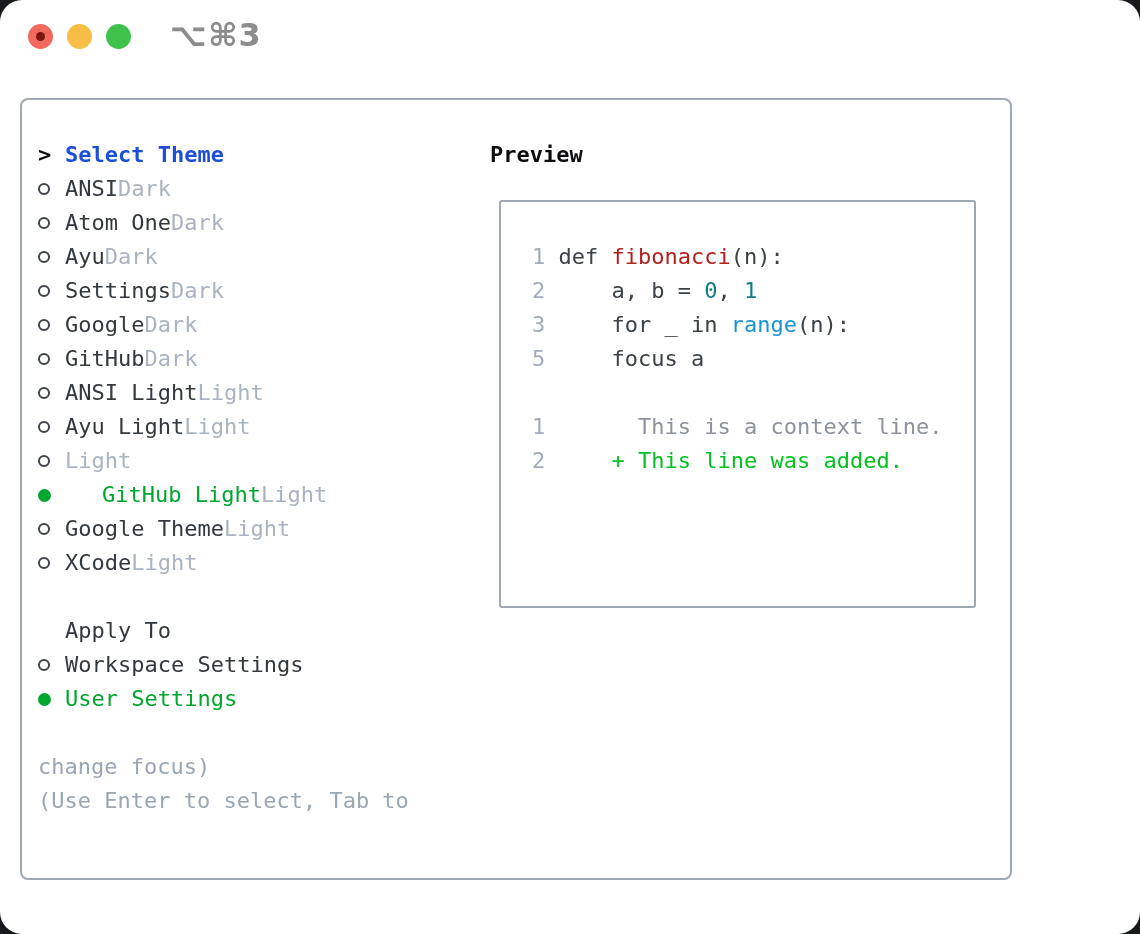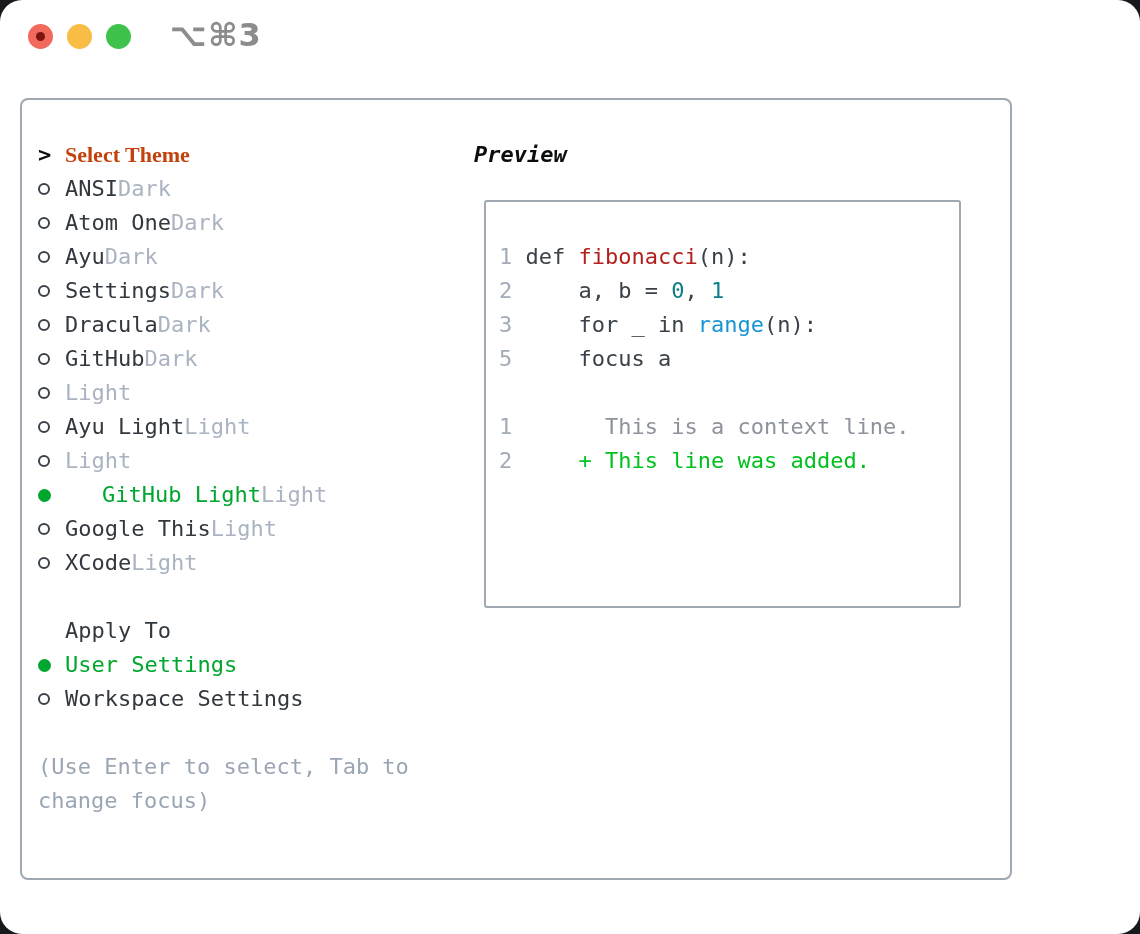--- a/index.html
+++ b/index.html
@@ -50,40 +50,40 @@
     color: var(--text-dark);
   }
   .left-col { position: absolute; left: 16px; top: 38px; width: 450px; }
   .glyphbox { width: 27px; height: 34px; display: flex; align-items: center; flex: none; }
   .ring {
     width: 12px; height: 12px; border-radius: 50%;
     border: 2px solid #3c434b; background: transparent;
   }
   .row.selected .ring { width: 13px; height: 13px; border: none; background: var(--accent-green); }
   .prompt { font-weight: bold; color: #0b0d0f; }
-  .hdr { font-weight: bold; color: #c2410c; font-family: Liberation Serif, serif; }
+  .hdr { font-weight: bold; color: #1d4ed8; }
   .theme-name { color: var(--text-dark); }
   .row.selected .theme-name { color: var(--accent-green); margin-left: 37px; }
   .variant { color: var(--muted-gray); }
   .spacer { height: 34px; }
   .apply-label { color: var(--text-dark); }
   .row.selected .apply-label { color: var(--accent-green); }
   .hint-row { color: var(--hint-gray); }
   
   .preview-heading {
-    position: absolute; left: 452px; top: 38px;
+    position: absolute; left: 468px; top: 38px;
     height: 34px; line-height: 34px;
-    font-size: 22px; font-weight: bold; color: #0b0d0f; font-style: italic;
+    font-size: 22px; font-weight: bold; color: #0b0d0f;
   }
   .preview-box {
-    position: absolute; left: 462px; top: 100px;
+    position: absolute; left: 477px; top: 100px;
     width: 477px; height: 408px;
     border: 2px solid var(--border-gray);
     border-radius: 3px;
-    padding: 38px 0 0 13px;
+    padding: 38px 0 0 31px;
     overflow: hidden;
   }
   .pline {
     height: 34px; line-height: 34px; font-size: 22px;
     white-space: pre; color: var(--code-text);
   }
   .tok-num  { color: var(--line-number); }
   .tok-code { color: var(--code-text); }
   .tok-fn   { color: var(--function-red); }
   .tok-lit  { color: var(--literal-teal); }
@@ -130,84 +130,84 @@
     <span class="theme-name">Ayu</span> <span class="variant">Dark</span>
   </div>
 
   <div class="row theme-item">
     <span class="glyphbox"><span class="ring"></span></span>
     <span class="theme-name">Settings</span> <span class="variant">Dark</span>
   </div>
 
   <div class="row theme-item">
     <span class="glyphbox"><span class="ring"></span></span>
-    <span class="theme-name">Dracula</span> <span class="variant">Dark</span>
+    <span class="theme-name">Google</span> <span class="variant">Dark</span>
   </div>
 
   <div class="row theme-item">
     <span class="glyphbox"><span class="ring"></span></span>
     <span class="theme-name">GitHub</span> <span class="variant">Dark</span>
   </div>
 
   <div class="row theme-item">
     <span class="glyphbox"><span class="ring"></span></span>
+    <span class="theme-name">ANSI Light</span> <span class="variant">Light</span>
+  </div>
+
+  <div class="row theme-item">
+    <span class="glyphbox"><span class="ring"></span></span>
+    <span class="theme-name">Ayu Light</span> <span class="variant">Light</span>
+  </div>
+
+  <div class="row theme-item">
+    <span class="glyphbox"><span class="ring"></span></span>
      <span class="variant">Light</span>
   </div>
 
-  <div class="row theme-item">
-    <span class="glyphbox"><span class="ring"></span></span>
-    <span class="theme-name">Ayu Light</span> <span class="variant">Light</span>
-  </div>
-
-  <div class="row theme-item">
-    <span class="glyphbox"><span class="ring"></span></span>
-     <span class="variant">Light</span>
-  </div>
-
   <div class="row theme-item selected">
     <span class="glyphbox"><span class="ring"></span></span>
     <span class="theme-name">GitHub Light</span> <span class="variant">Light</span>
   </div>
 
   <div class="row theme-item">
     <span class="glyphbox"><span class="ring"></span></span>
-    <span class="theme-name">Google This</span> <span class="variant">Light</span>
+    <span class="theme-name">Google Theme</span> <span class="variant">Light</span>
   </div>
 
   <div class="row theme-item">
     <span class="glyphbox"><span class="ring"></span></span>
     <span class="theme-name">XCode</span> <span class="variant">Light</span>
   </div>
 </div>
 
       <div class="spacer"></div>
 
       <div class="row">
         <span class="glyphbox"></span>
         <span class="apply-label">Apply To</span>
       </div>
 
       <div id="apply-list">
+  <div class="row apply-item">
+    <span class="glyphbox"><span class="ring"></span></span>
+    <span class="apply-label">Workspace Settings</span>
+  </div>
+
   <div class="row apply-item selected">
     <span class="glyphbox"><span class="ring"></span></span>
     <span class="apply-label">User Settings</span>
   </div>
-
-  <div class="row apply-item">
-    <span class="glyphbox"><span class="ring"></span></span>
-    <span class="apply-label">Workspace Settings</span>
-  </div>
 </div>
 
       <div class="spacer"></div>
 
       <div id="hint-block">
+  <div class="row hint-row">change focus)</div>
+
   <div class="row hint-row">(Use Enter to select, Tab to</div>
-
-  <div class="row hint-row">change focus)</div>
 </div>
     </div>
 
     <div class="preview-heading">Preview</div>
 
     <div class="preview-box">
       <div id="preview-lines">
   <div class="pline"><span class="tok-num">1</span><span class="tok-code"> def </span><span class="tok-fn">fibonacci</span><span class="tok-code">(n):</span></div>
 
   <div class="pline"><span class="tok-num">2</span><span class="tok-code">     a, b = </span><span class="tok-lit">0</span><span class="tok-code">, </span><span class="tok-lit">1</span></div>

